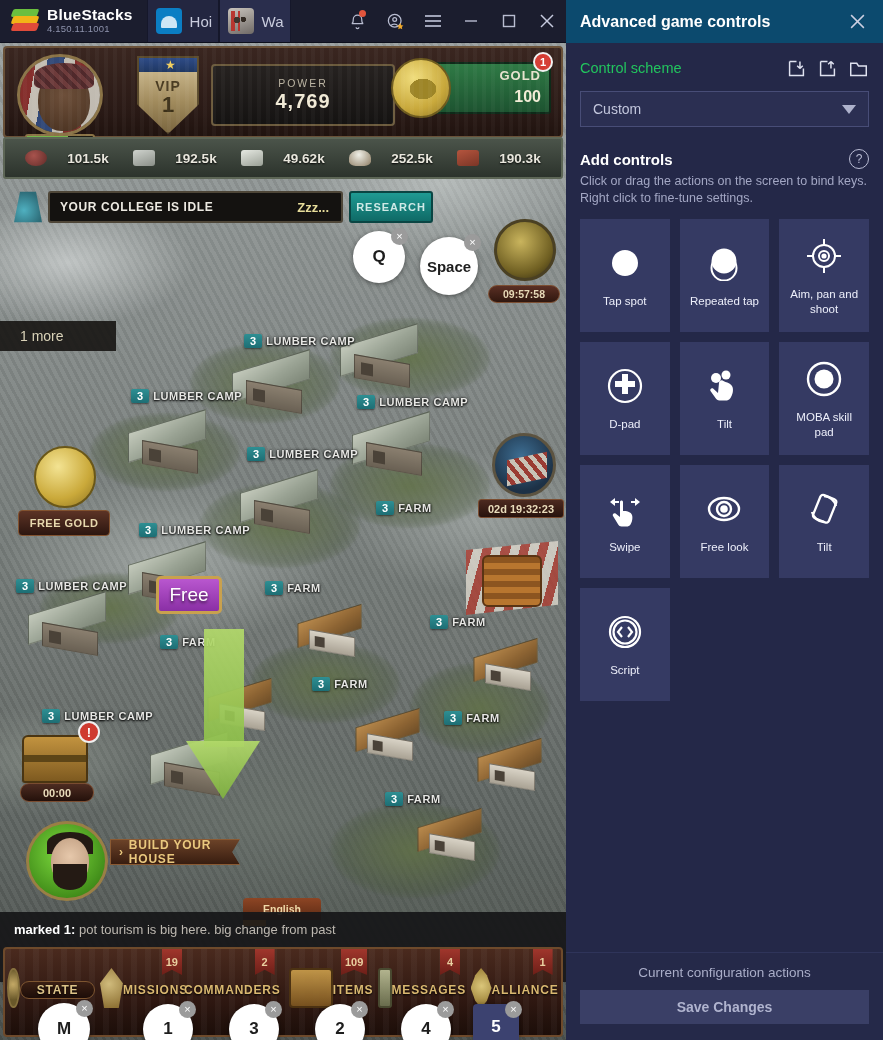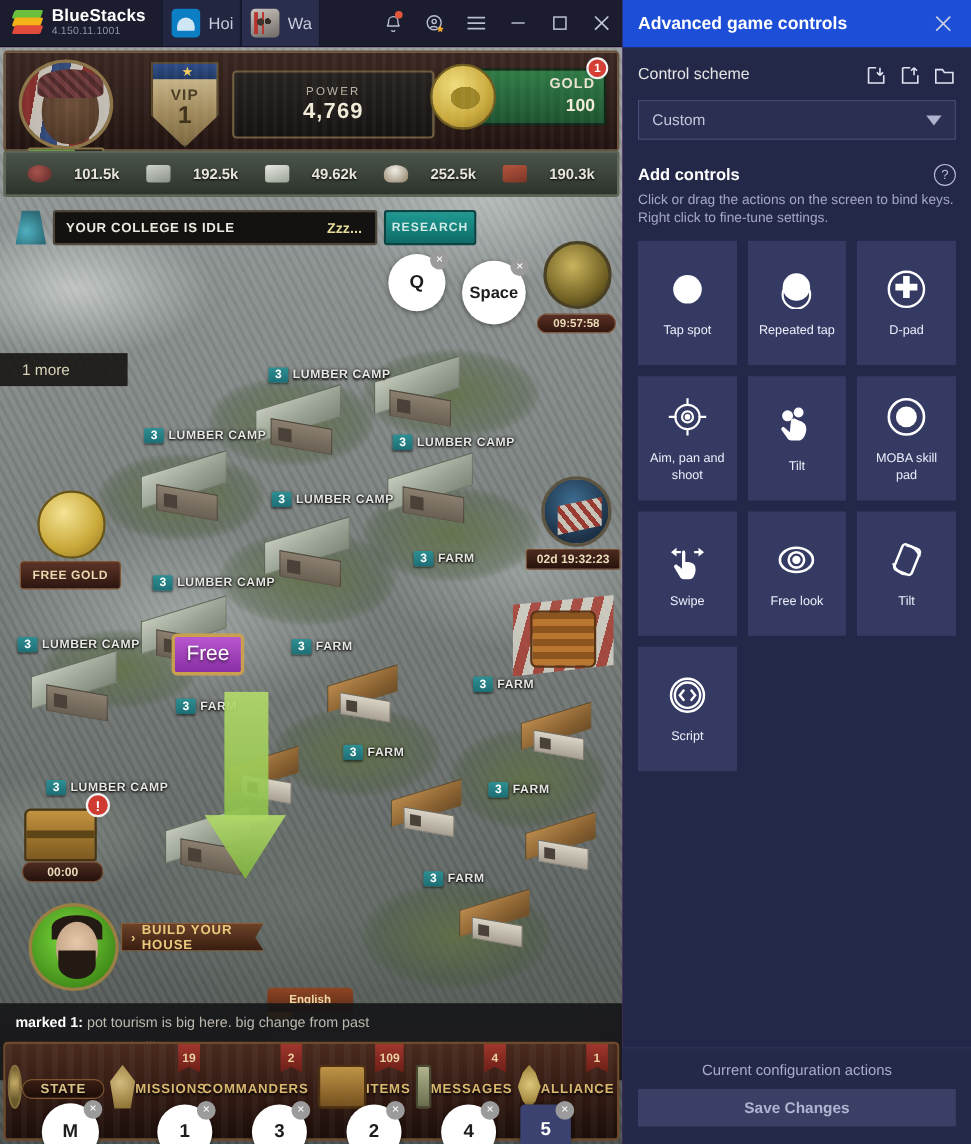--- a/index.html
+++ b/index.html
@@ -5,21 +5,21 @@
   * { box-sizing: border-box; margin: 0; padding: 0; }
   html, body {
     width: 883px; height: 1040px;
     background: #14182b;
     font-family: "Liberation Sans", sans-serif;
     overflow: hidden;
   }
   #app { position: relative; width: 883px; height: 1040px; display: flex; }
 
   
-  #bs-window { position: relative; width: 566px; height: 1040px; background: #a21caf; overflow: hidden; }
+  #bs-window { position: relative; width: 566px; height: 1040px; background: #ec4899; overflow: hidden; }
 
   
   #titlebar {
     position: relative; height: 43px; width: 100%;
     background: #1b1d2e; display: flex; align-items: stretch;
     border-bottom: 1px solid #0d0f1c;
   }
   .bs-brand { display: flex; align-items: center; gap: 9px; padding: 0 14px 0 12px; }
   .bs-logo { width: 26px; height: 24px; position: relative; }
   .bs-logo i { position: absolute; left: 0; width: 26px; height: 8px; border-radius: 2px; transform: skewX(-20deg); display:block; }
@@ -386,28 +386,28 @@
     position:absolute; top: -2px; right: 6px; min-width: 20px; height: 26px; padding: 0 4px;
     background: linear-gradient(180deg,#a0362c,#6d1f18);
     color: #e9cfa0; font-size: 11px; font-weight: bold;
     display:flex; align-items:center; justify-content:center;
     clip-path: polygon(0 0, 100% 0, 100% 100%, 50% 80%, 0 100%);
   }
 
   
   #agc { width: 317px; height: 1040px; background: #242848; display:flex; flex-direction:column; position:relative; }
   #agc-head {
-    height: 43px; background:#1d4ed8; display:flex; align-items:center; padding: 0 12px 0 14px;
+    height: 43px; background:#0c4a6e; display:flex; align-items:center; padding: 0 12px 0 14px;
   }
   #agc-head .t { color:#ffffff; font-size:16px; font-weight:bold; flex:1; }
   #agc-head .close { width:28px; height:28px; display:flex; align-items:center; justify-content:center; color:#cdd0e2; }
 
   .agc-body { flex:1; overflow:hidden; padding: 14px 14px 0 14px; }
   .sect-row { display:flex; align-items:center; }
-  .sect-title { color:#e5e5e5; font-size:14.5px; }
+  .sect-title { color:#22c55e; font-size:14.5px; }
   .scheme-icons { margin-left:auto; display:flex; gap: 9px; color:#dfe2f0; }
   .scheme-icons span { width:22px; height:22px; display:flex; align-items:center; justify-content:center; }
   .scheme-select {
     margin-top: 12px; height: 36px; background:#2b2f52; border:1px solid #484d77;
     display:flex; align-items:center; padding: 0 12px; color:#c3c7dd; font-size:14px;
   }
   .scheme-select .arrow { margin-left:auto; width:0; height:0; border-left:7px solid transparent; border-right:7px solid transparent; border-top:9px solid #aeb2cc; }
 
   .add-title-row { margin-top: 22px; display:flex; align-items:center; }
   .add-title { color:#ffffff; font-size:15px; font-weight:bold; }
@@ -846,43 +846,43 @@
      <span class="gl">
               <svg width="36" height="36" viewBox="0 0 36 36">
                 <circle cx="18" cy="23" r="12.5" fill="none" stroke="#fff" stroke-width="2"></circle>
                 <circle cx="18" cy="16" r="12.5" fill="#fff"></circle>
               </svg>
             </span>
      <span class="lab">Repeated tap</span>
    </div>
           <div class="ctl">
      <span class="gl">
-              <svg width="38" height="38" viewBox="0 0 38 38">
-                <circle cx="19" cy="19" r="16" fill="none" stroke="#fff" stroke-width="2.2"></circle>
-                <path d="M16 7h6v7h7v6h-7v7h-6v-7H9v-6h7z" fill="#fff"></path>
-              </svg>
-            </span>
-     <span class="lab">D-pad</span>
-   </div>
-          <div class="ctl">
-     <span class="gl">
               <svg width="38" height="38" viewBox="0 0 38 38" fill="none" stroke="#fff" stroke-width="2">
                 <circle cx="19" cy="19" r="11"></circle>
                 <circle cx="19" cy="19" r="5"></circle>
                 <circle cx="19" cy="19" r="1.6" fill="#fff"></circle>
                 <line x1="19" y1="2" x2="19" y2="9"></line>
                 <line x1="19" y1="29" x2="19" y2="36"></line>
                 <line x1="2" y1="19" x2="9" y2="19"></line>
                 <line x1="29" y1="19" x2="36" y2="19"></line>
               </svg>
             </span>
      <span class="lab">Aim, pan and shoot</span>
    </div>
           <div class="ctl">
      <span class="gl">
+              <svg width="38" height="38" viewBox="0 0 38 38">
+                <circle cx="19" cy="19" r="16" fill="none" stroke="#fff" stroke-width="2.2"></circle>
+                <path d="M16 7h6v7h7v6h-7v7h-6v-7H9v-6h7z" fill="#fff"></path>
+              </svg>
+            </span>
+     <span class="lab">D-pad</span>
+   </div>
+          <div class="ctl">
+     <span class="gl">
               <svg width="38" height="38" viewBox="0 0 38 38" fill="#fff">
                 <circle cx="11" cy="11" r="5"></circle>
                 <circle cx="21" cy="8" r="4.5"></circle>
                 <path d="M14 16c0-2 2-3 3.5-2.5l3 1.5c2 .5 6 2 7 5 1.2 3.5 0 8-2 11-1.4 2-3 2.5-5 2.5h-6c-2 0-3-1-4-2.5l-5-7c-1-1.6 1-3.6 2.6-2.4L13 26z"></path>
               </svg>
             </span>
      <span class="lab">Tilt</span>
    </div>
           <div class="ctl">
      <span class="gl">

